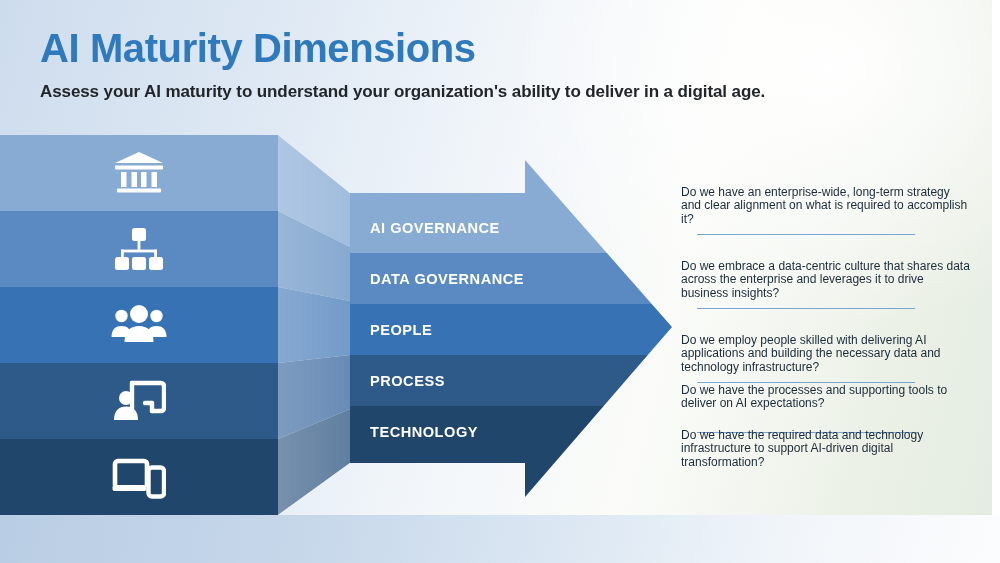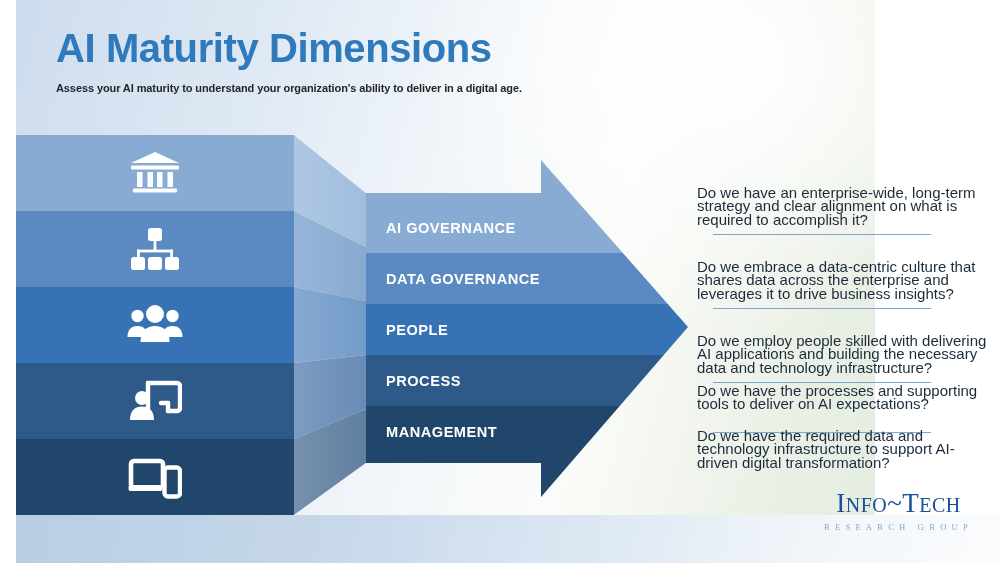--- a/index.html
+++ b/index.html
@@ -7,44 +7,43 @@
     padding: 0;
   }
   body {
     width: 1000px;
     height: 563px;
     font-family: "Liberation Sans", sans-serif;
     overflow: hidden;
   }
   #page {
     position: relative;
-    width: 859px;
+    width: 992px;
     height: 563px;
     background:
       radial-gradient(ellipse 520px 420px at 84% 12%, rgba(255,255,255,0.95) 0%, rgba(255,255,255,0.0) 62%),
       linear-gradient(105deg, #cddced 0%, #dfe9f4 26%, #f2f6fa 48%, #fbfcf9 66%, #eaf0e6 88%, #e4ece0 100%);
-    margin-left: 16px;
   }
   
   #header {
     position: absolute;
     left: 40px;
     top: 28px;
     width: 900px;
   }
   #title {
     font-size: 40px;
     font-weight: bold;
     color: #2f79bd;
     letter-spacing: -0.4px;
     line-height: 1.0;
     margin: 0 0 14px 0;
   }
   #subtitle {
-    font-size: 11px;
+    font-size: 17px;
     font-weight: bold;
     color: #222629;
     letter-spacing: -0.1px;
     margin: 0;
   }
   
   #bottom-band {
     position: absolute;
     left: 0;
     top: 515px;
@@ -103,21 +102,21 @@
     left: 681px;
     top: 186px;
     width: 290px;
   }
   .question-item {
     position: absolute;
     left: 0;
     width: 290px;
   }
   .question-text {
-    font-size: 15px;
+    font-size: 12px;
     line-height: 13.4px;
     color: #1c2b3a;
     margin: 0;
     font-family: "Liberation Sans", sans-serif;
   }
   .question-rule {
     position: absolute;
     left: 16px;
     width: 218px;
     height: 0;
@@ -265,21 +264,21 @@
       <rect x="350" y="355" width="340" height="51" fill="#2d5a89"></rect>
       <rect x="350" y="406" width="340" height="100" fill="#21466c"></rect>
     </g>
   </svg>
 
   <div id="arrow-labels">
     <div class="arrow-label" style="top:55px;text-align:center;">AI GOVERNANCE</div>
     <div class="arrow-label" style="top:106px;">DATA GOVERNANCE</div>
     <div class="arrow-label" style="top:157px;">PEOPLE</div>
     <div class="arrow-label" style="top:208px;">PROCESS</div>
-    <div class="arrow-label" style="top:259px;">MANAGEMENT</div>
+    <div class="arrow-label" style="top:259px;">TECHNOLOGY</div>
   </div>
 
   <div id="questions">
 
     <div class="question-item" style="top:0px;">
       <p class="question-text">Do we have an enterprise-wide, long-term strategy and clear alignment on what is required to accomplish it?</p>
       <div class="question-rule" style="top:48px;"></div>
     </div>
 
     <div class="question-item" style="top:74px;">
@@ -295,20 +294,14 @@
     <div class="question-item" style="top:198px;">
       <p class="question-text">Do we have the processes and supporting tools to deliver on AI expectations?</p>
       <div class="question-rule" style="top:48px;"></div>
     </div>
 
     <div class="question-item" style="top:243px;">
       <p class="question-text">Do we have the required data and technology infrastructure to support AI-driven digital transformation?</p>
     </div>
   </div>
 
-  <div id="logo">
-    <div id="logo-main">
-      <span>I</span><span class="sm">NFO</span><span>~T</span><span class="sm">ECH</span>
-    </div>
-    <div id="logo-sub">RESEARCH GROUP</div>
-  </div>
 
 </div>
 
 </body></html>

